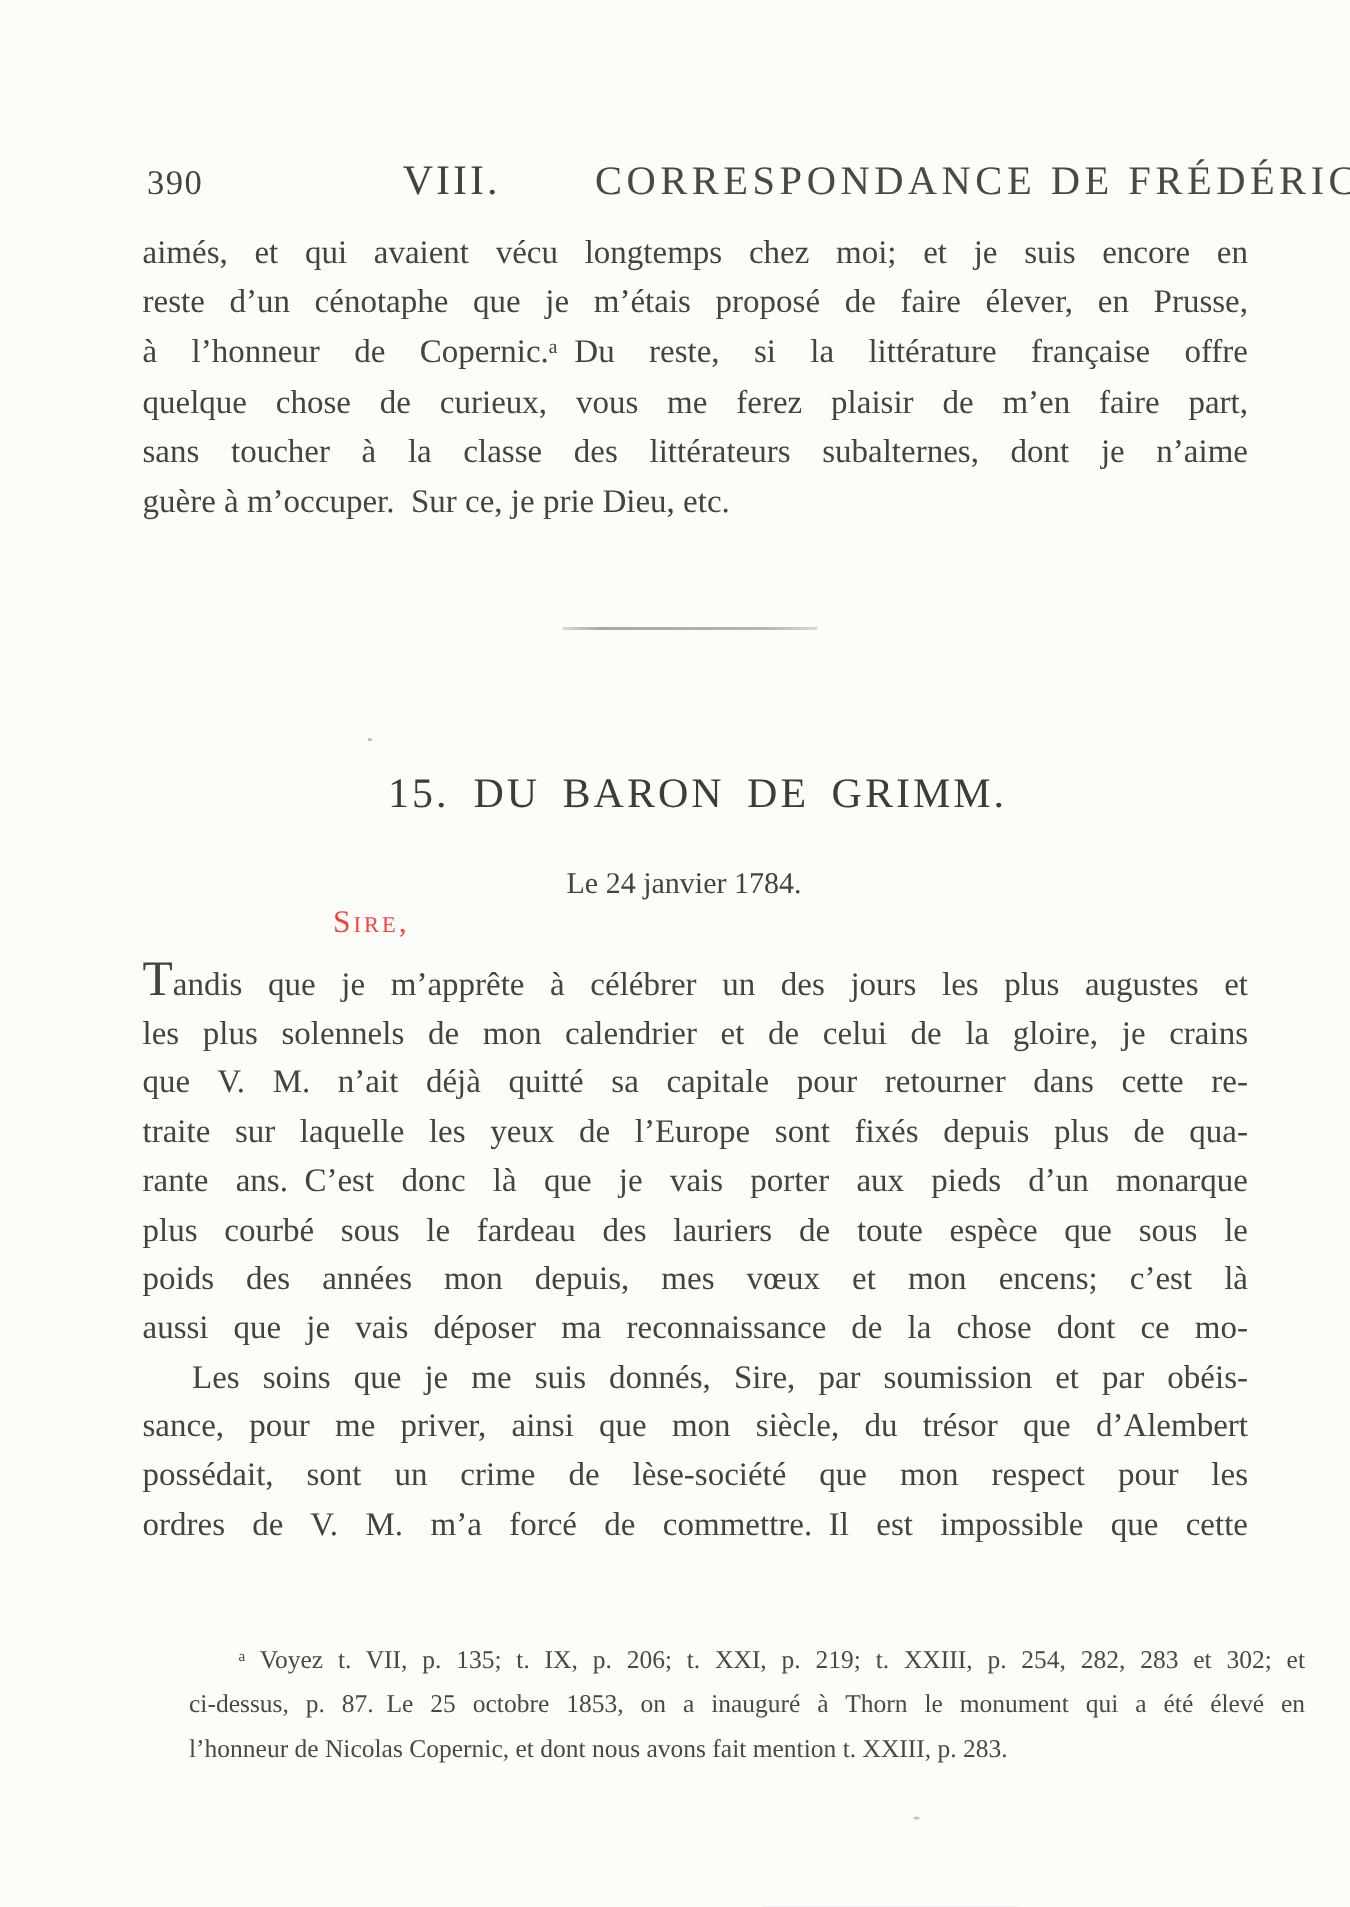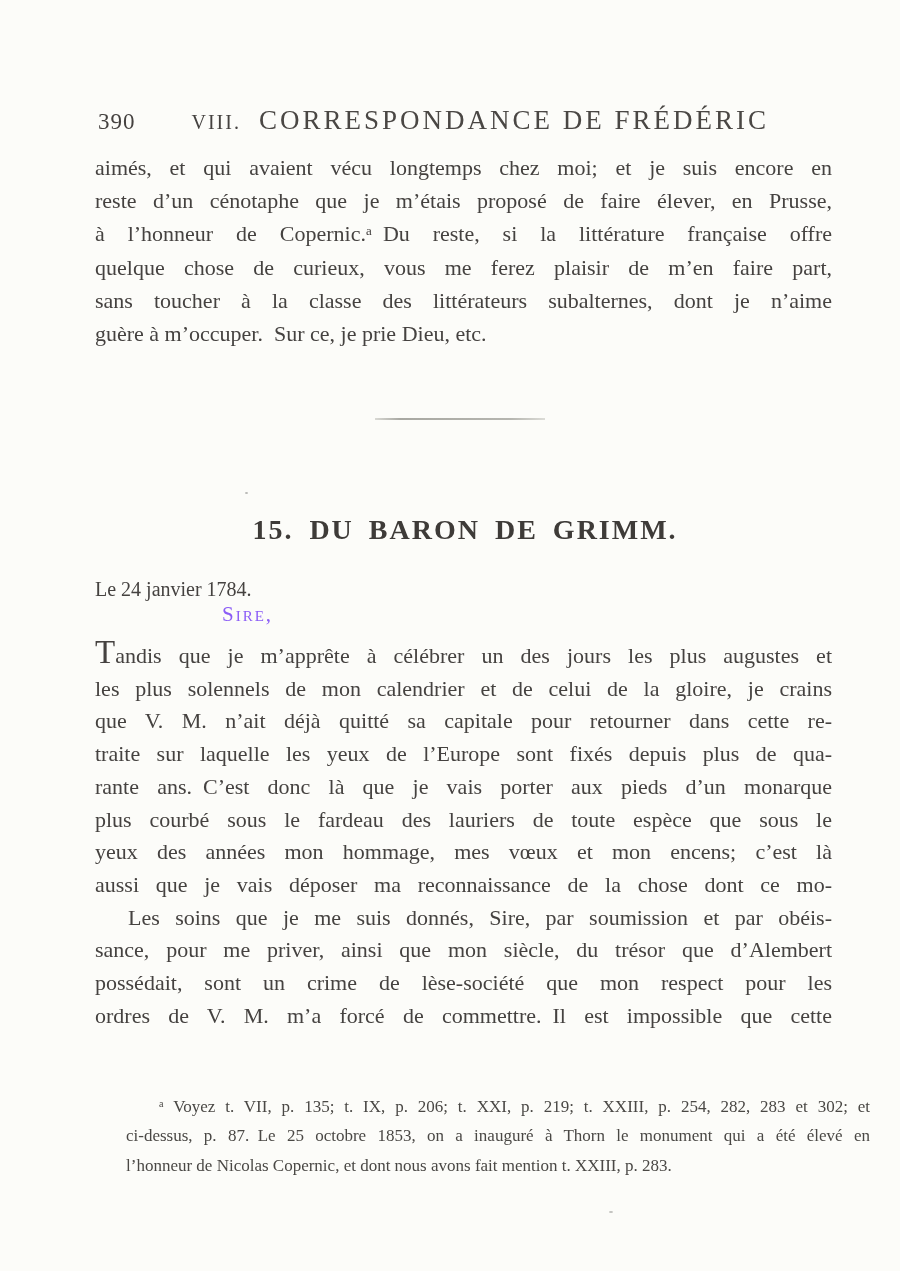--- a/index.html
+++ b/index.html
@@ -9,24 +9,24 @@
     margin:0 auto;
     background:#fcfcf9;
     font-family:"Liberation Serif","DejaVu Serif",serif;
     color:#454240;
     overflow:hidden;
   }
 
   
   .running-header{
     position:absolute;top:105px;left:98px;width:740px;
-    display:flex;align-items:baseline;white-space:nowrap;
+    display:flex;align-items:baseline;white-space:nowrap;gap:45px;
   }
   .page-number{font-size:23px;letter-spacing:1px;}
-  .chapter{margin-left:56px;font-size:20px;letter-spacing:2px;}
+  .chapter{margin-left:88px;font-size:28px;letter-spacing:2px;}
   .running-title{margin-left:18px;font-size:27px;letter-spacing:3px;color:#4a4744;}
 
   
   .textblock{position:absolute;left:95px;width:737px;}
   #continuation{top:151px;font-size:22px;line-height:33.2px;}
   #letter-body{top:640px;font-size:22px;line-height:32.7px;}
   #footnote{top:1092px;width:744px;font-size:17px;line-height:29.3px;color:#4a4845;margin-left:31px;}
 
   .tline{
     white-space:nowrap;
@@ -42,29 +42,29 @@
   
   .section-divider{
     position:absolute;top:418px;left:375px;width:170px;height:2px;
     background:linear-gradient(90deg,#d9d9d4,#a8a8a2 15%,#b6b6b0 80%,#dcdcd7);
   }
 
   
   .letter-heading{
     position:absolute;top:514px;left:95px;width:740px;
     text-align:center;font-size:28px;letter-spacing:2px;word-spacing:6px;
-    color:#3e3b38;white-space:nowrap;font-weight:bold;
+    color:#3e3b38;white-space:nowrap;
   }
   .letter-date{
-    position:absolute;top:578px;left:95px;width:752px;
-    text-align:left;font-size:20px;
+    position:absolute;top:578px;left:80px;width:752px;
+    text-align:center;font-size:20px;
   }
   .salutation{
     position:absolute;top:602px;left:222px;
-    font-size:21px;font-variant:small-caps;letter-spacing:2px;color:#8b5cf6;
+    font-size:21px;font-variant:small-caps;letter-spacing:2px;color:#ef4444;
   }
 
   
   .speck{position:absolute;border-radius:50%;}
   .speck-1{top:492px;left:245px;width:3px;height:2px;background:#9c9c98;opacity:.7;}
   .speck-2{top:1211px;left:609px;width:4px;height:2px;background:#a8a8a4;opacity:.7;}
 </style>
 </head>
 <body>
 
@@ -94,21 +94,21 @@
   <div class="salutation">Sire,</div>
 
   <div class="textblock" id="letter-body">
     <div>
         <div class="tline"><span class="drop-initial">T</span>andis que je m’apprête à célébrer un des jours les plus augustes et</div>
         <div class="tline">les plus solennels de mon calendrier et de celui de la gloire, je crains</div>
         <div class="tline">que V. M. n’ait déjà quitté sa capitale pour retourner dans cette re-</div>
         <div class="tline">traite sur laquelle les yeux de l’Europe sont fixés depuis plus de qua-</div>
         <div class="tline">rante ans. C’est donc là que je vais porter aux pieds d’un monarque</div>
         <div class="tline">plus courbé sous le fardeau des lauriers de toute espèce que sous le</div>
-        <div class="tline">yeux des années mon hommage, mes vœux et mon encens; c’est là</div>
+        <div class="tline">poids des années mon depuis, mes vœux et mon encens; c’est là</div>
         <div class="tline">aussi que je vais déposer ma reconnaissance de la chose dont ce mo-</div>
       </div>
     <div>
         <div class="tline indent">Les soins que je me suis donnés, Sire, par soumission et par obéis-</div>
         <div class="tline">sance, pour me priver, ainsi que mon siècle, du trésor que d’Alembert</div>
         <div class="tline">possédait, sont un crime de lèse-société que mon respect pour les</div>
         <div class="tline">ordres de V. M. m’a forcé de commettre. Il est impossible que cette</div>
       </div>
   </div>
 

